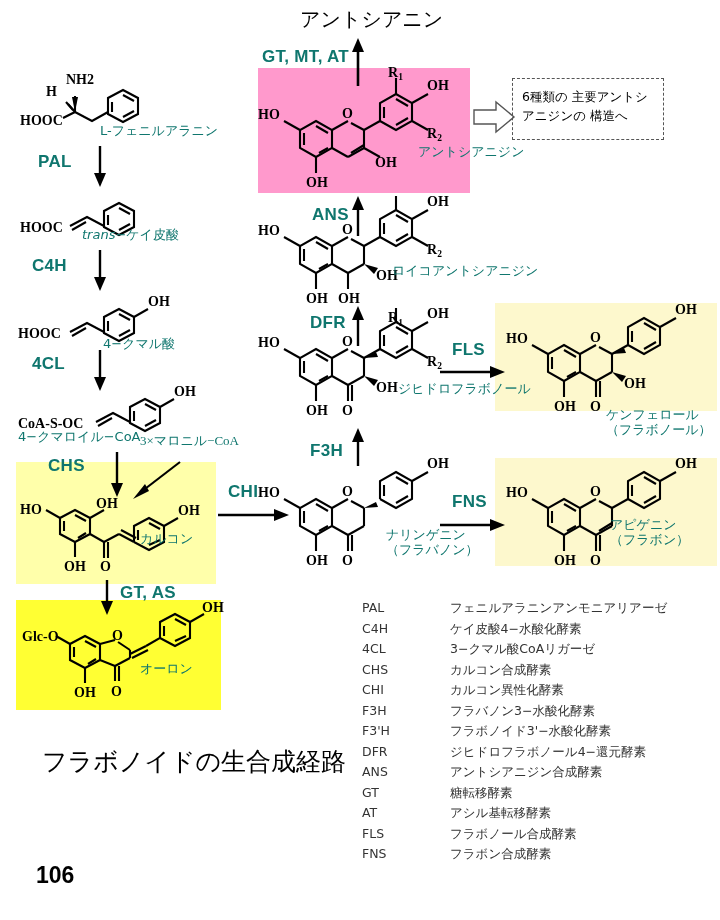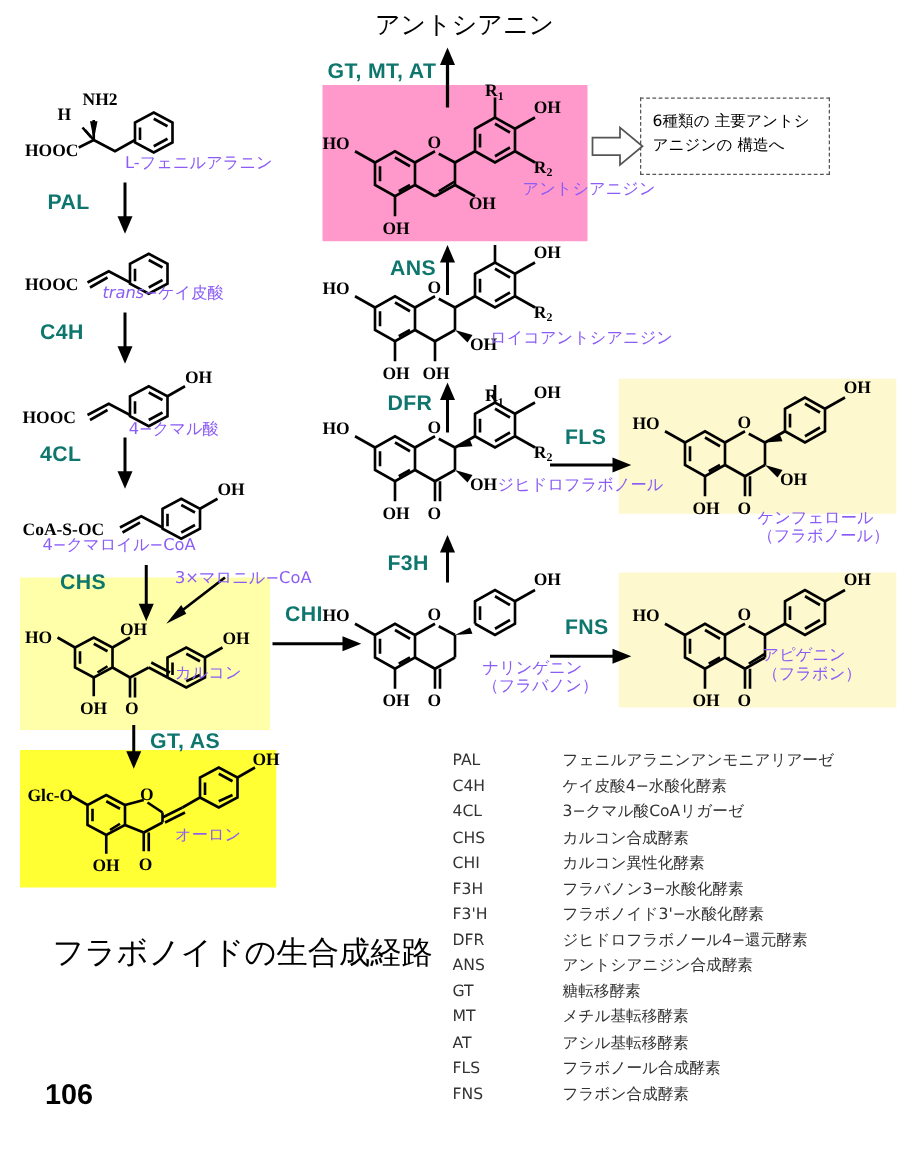--- a/index.html
+++ b/index.html
@@ -7,21 +7,21 @@
     width:720px;height:920px;background:#ffffff;
     font-family:"Liberation Sans","DejaVu Sans",sans-serif;
     position:relative;overflow:hidden;
   }
   .abs{position:absolute;}
   .enz{
     color:#0f766e;font-family:Liberation Sans, sans-serif;
     font-size:17px;font-weight:600;letter-spacing:.3px;white-space:nowrap;
   }
   .cmp{
-    color:#8b5cf6;font-size:13px;white-space:nowrap;line-height:1.15;
+    color:#0f766e;font-size:13px;white-space:nowrap;line-height:1.15;
     font-family:"DejaVu Sans","Liberation Sans",sans-serif;
   }
   .cmp.ital{font-style:italic;}
   .bigtitle{
     font-size:25px;color:#000;white-space:nowrap;
     font-family:"DejaVu Sans","Liberation Sans",sans-serif;
   }
   .pageno{font-size:23px;font-weight:bold;color:#000;}
   .box{position:absolute;}
   .pinkbox{background:#ff99cc;}
@@ -138,36 +138,36 @@
       <path d="M112 44 L112 29 L127 21 L142 29 L142 45 L127 53 L112 45 Z"></path>
       <path d="M116 33 L116 43"></path>
         <path d="M127 26 L138 32"></path>
         <path d="M127 48 L138 42"></path>
       <path d="M142 29 L156 21"></path>
     </g>
     <text class="atxt" x="0" y="50">CoA-S-OC</text>
     <text class="atxt" x="156" y="18">OH</text>
   </svg>
 </div>
-<div class="cmp abs" style="left:34px;top:430px;">4−クマロイル−CoA</div>
+<div class="cmp abs" style="left:18px;top:430px;">4−クマロイル−CoA</div>
 
 <div class="abs" style="left:105px;top:452px;">
   <svg width="24" height="46" viewBox="0 0 24 46">
     <line x1="12" y1="0" x2="12" y2="33" stroke="#000" stroke-width="2.4"></line>
     <polygon points="12,45 6,31 18,31" fill="#000"></polygon>
   </svg>
 </div>
 <div class="enz abs" style="left:48px;top:456px;">CHS</div>
 <div class="abs" style="left:125px;top:460px;">
   <svg width="60" height="42" viewBox="0 0 60 42">
     <line x1="55" y1="2" x2="16" y2="32" stroke="#000" stroke-width="2.2"></line>
     <polygon points="8,39 20,24 24,31" fill="#000"></polygon>
   </svg>
 </div>
-<div class="cmp abs" style="left:140px;top:456px;">3×マロニル−CoA</div>
+<div class="cmp abs" style="left:140px;top:434px;font-family:Liberation Serif, serif;">3×マロニル−CoA</div>
 
 <div class="abs" style="left:20px;top:478px;">
   <svg width="195" height="104" viewBox="0 0 195 104">
     <g stroke="#000" stroke-width="2.1" fill="none">
       <path d="M40 40 L40 56 L55 64 L70 56 L70 40 L55 32 Z"></path>
       <path d="M44 43 L44 53"></path>
         <path d="M55 37 L66 43"></path>
         <path d="M58 60 L66 55"></path>
       <path d="M40 40 L26 32"></path>
       <path d="M70 40 L84 32"></path>
@@ -563,24 +563,20 @@
         </tr>
         <tr>
           <td class="k">ANS</td>
           <td>アントシアニジン合成酵素</td>
         </tr>
         <tr>
           <td class="k">GT</td>
           <td>糖転移酵素</td>
         </tr>
         <tr>
-          <td class="k">MT</td>
-          <td>メチル基転移酵素</td>
-        </tr>
-        <tr>
           <td class="k">AT</td>
           <td>アシル基転移酵素</td>
         </tr>
         <tr>
           <td class="k">FLS</td>
           <td>フラボノール合成酵素</td>
         </tr>
         <tr>
           <td class="k">FNS</td>
           <td>フラボン合成酵素</td>

